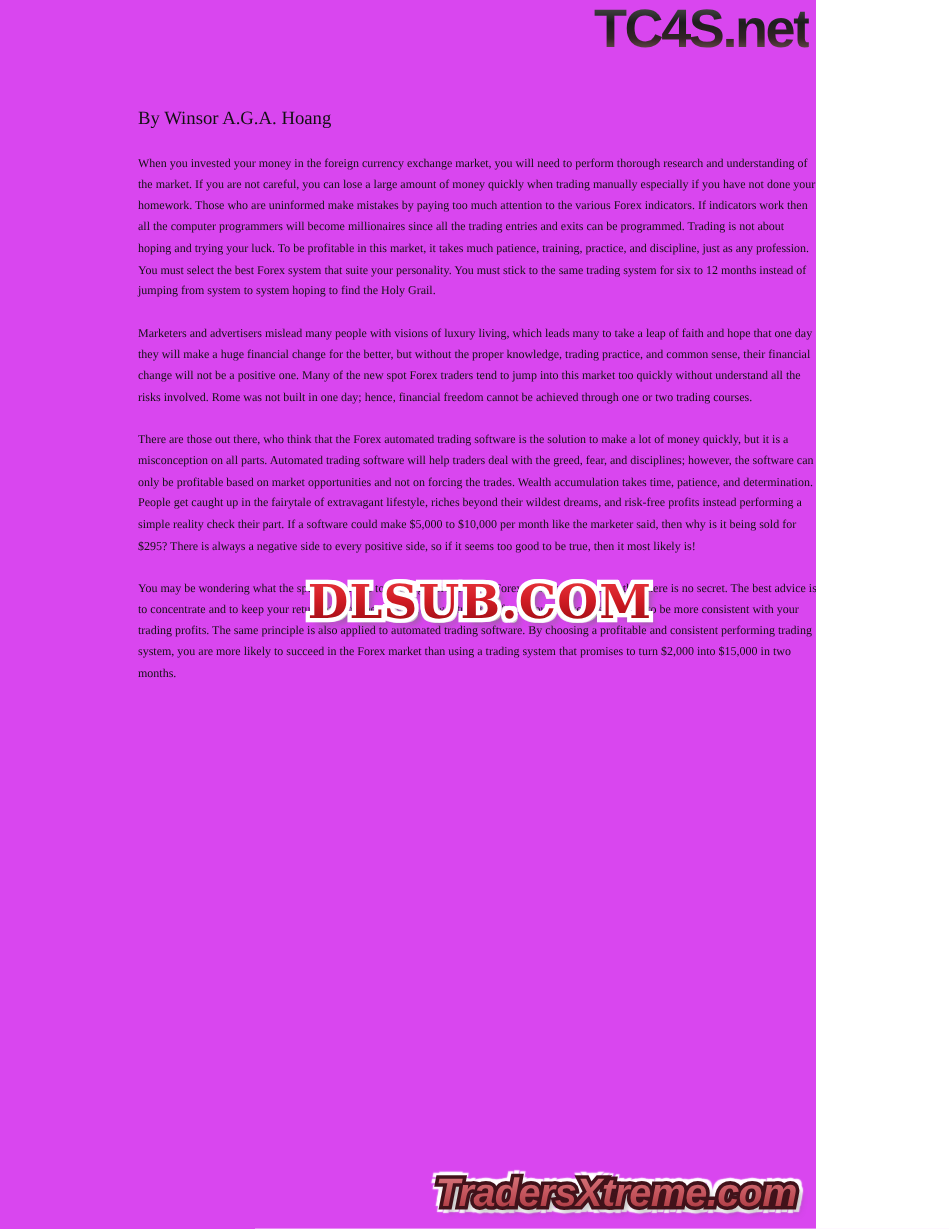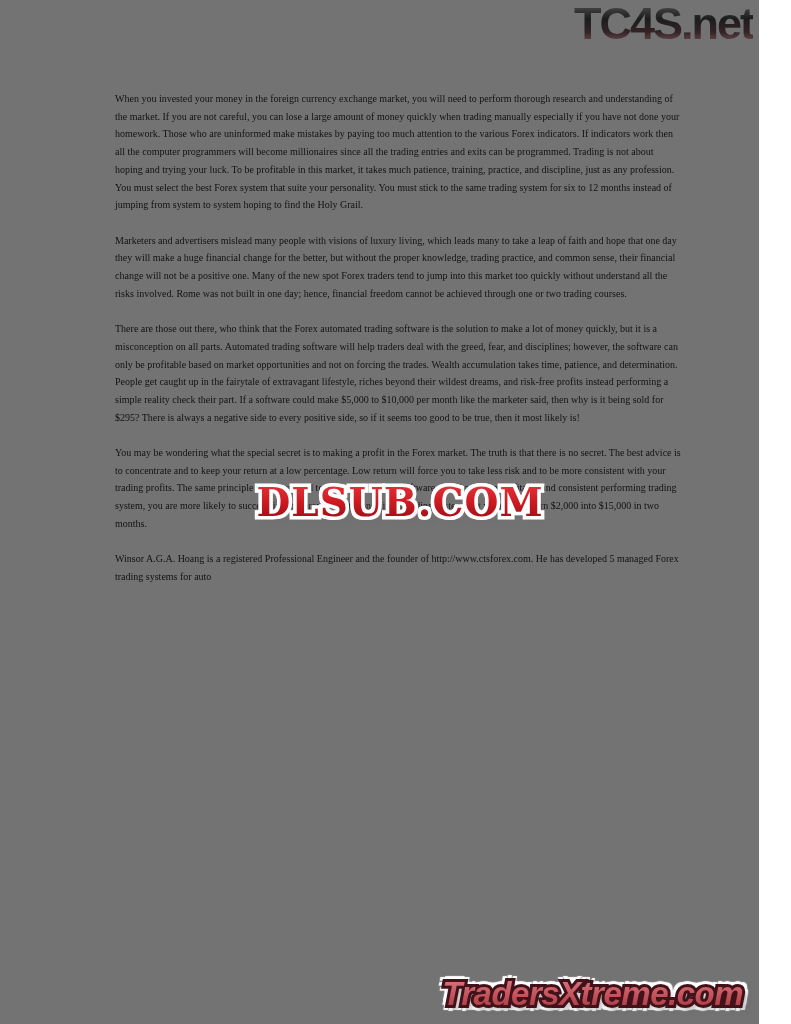--- a/index.html
+++ b/index.html
@@ -1,20 +1,20 @@
 <!DOCTYPE html>
 <html><head>
 <meta charset="utf-8">
 <style>
   html, body { margin: 0; padding: 0; background: #ffffff; }
   .page {
     position: relative;
-    width: 759px;
+    width: 680px;
     height: 1024px;
-    background: #737373;
+    background: #d946ef;
     overflow: hidden;
     font-family: "Liberation Serif", serif;
     color: #121212;
   }
 
   
   .brand-top {
     position: absolute;
     top: -2px;
     right: 6px;
@@ -131,26 +131,26 @@
   }
 </style>
 </head>
 <body>
 
 <div class="page">
 
   <div class="brand-top">TC4S.net</div>
 
   <div class="content">
+    <p class="byline">By Winsor A.G.A. Hoang</p>
     <div class="paragraphs">
         <p>When you invested your money in the foreign currency exchange market, you will need to perform thorough research and understanding of the market. If you are not careful, you can lose a large amount of money quickly when trading manually especially if you have not done your homework. Those who are uninformed make mistakes by paying too much attention to the various Forex indicators. If indicators work then all the computer programmers will become millionaires since all the trading entries and exits can be programmed. Trading is not about hoping and trying your luck.  To be profitable in this market, it takes much patience, training, practice, and discipline, just as any profession. You must select the best Forex system that suite your personality. You must stick to the same trading system for six to 12 months instead of jumping from system to system hoping to find the Holy Grail.</p>
         <p>Marketers and advertisers mislead many people with visions of luxury living, which leads many to take a leap of faith and hope that one day they will make a huge financial change for the better, but without the proper knowledge, trading practice, and common sense, their financial change will not be a positive one. Many of the new spot Forex traders tend to jump into this market too quickly without understand all the risks involved. Rome was not built in one day; hence, financial freedom cannot be achieved through one or two trading courses.</p>
         <p>There are those out there, who think that the Forex automated trading software is the solution to make a lot of money quickly, but it is a misconception on all parts. Automated trading software will help traders deal with the greed, fear, and disciplines; however, the software can only be profitable based on market opportunities and not on forcing the trades. Wealth accumulation takes time, patience, and determination. People get caught up in the fairytale of extravagant lifestyle, riches beyond their wildest dreams, and risk-free profits instead performing a simple reality check their part. If a software could make $5,000 to $10,000 per month like the marketer said, then why is it being sold for $295? There is always a negative side to every positive side, so if it seems too good to be true, then it most likely is!</p>
         <p>You may be wondering what the special secret is to making a profit in the Forex market. The truth is that there is no secret. The best advice is to concentrate and to keep your return at a low percentage. Low return will force you to take less risk and to be more consistent with your trading profits. The same principle is also applied to automated trading software. By choosing a profitable and consistent performing trading system, you are more likely to succeed in the Forex market than using a trading system that promises to turn $2,000 into $15,000 in two months.</p>
-        <p>Winsor A.G.A. Hoang is a registered Professional Engineer and the founder of http://www.ctsforex.com. He has developed 5 managed Forex trading systems for auto</p>
       </div>
   </div>
 
   <div class="watermark">
     <span class="wm-back">DLSUB.COM</span>
     <span class="wm-front">DLSUB.COM</span>
   </div>
 
   <div class="brand-bottom">
     <span class="bb-back">TradersXtreme.com</span>

